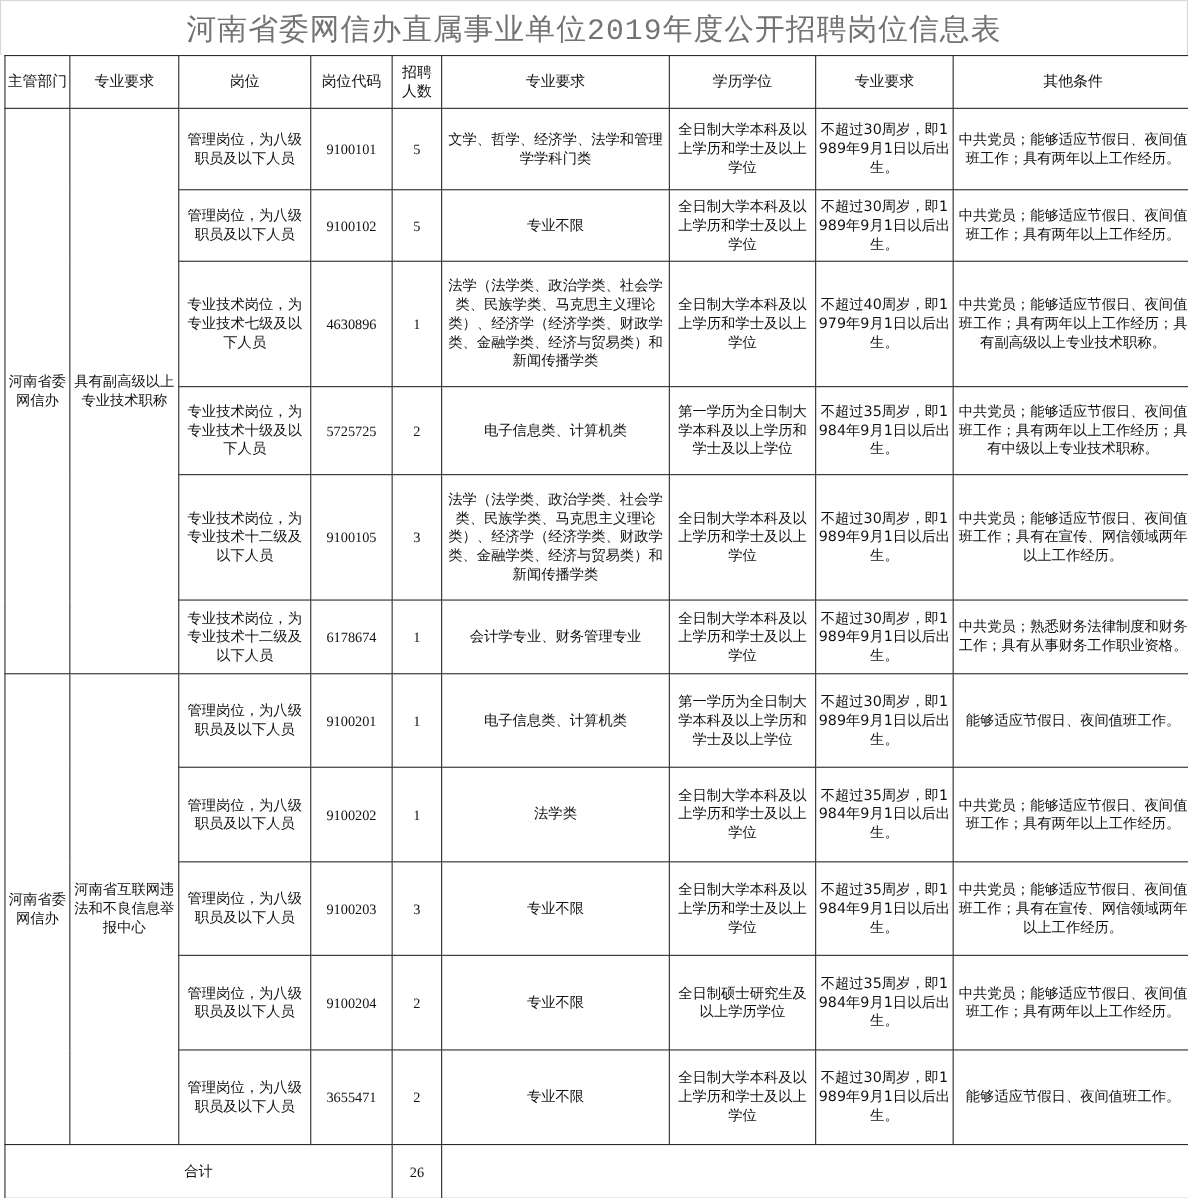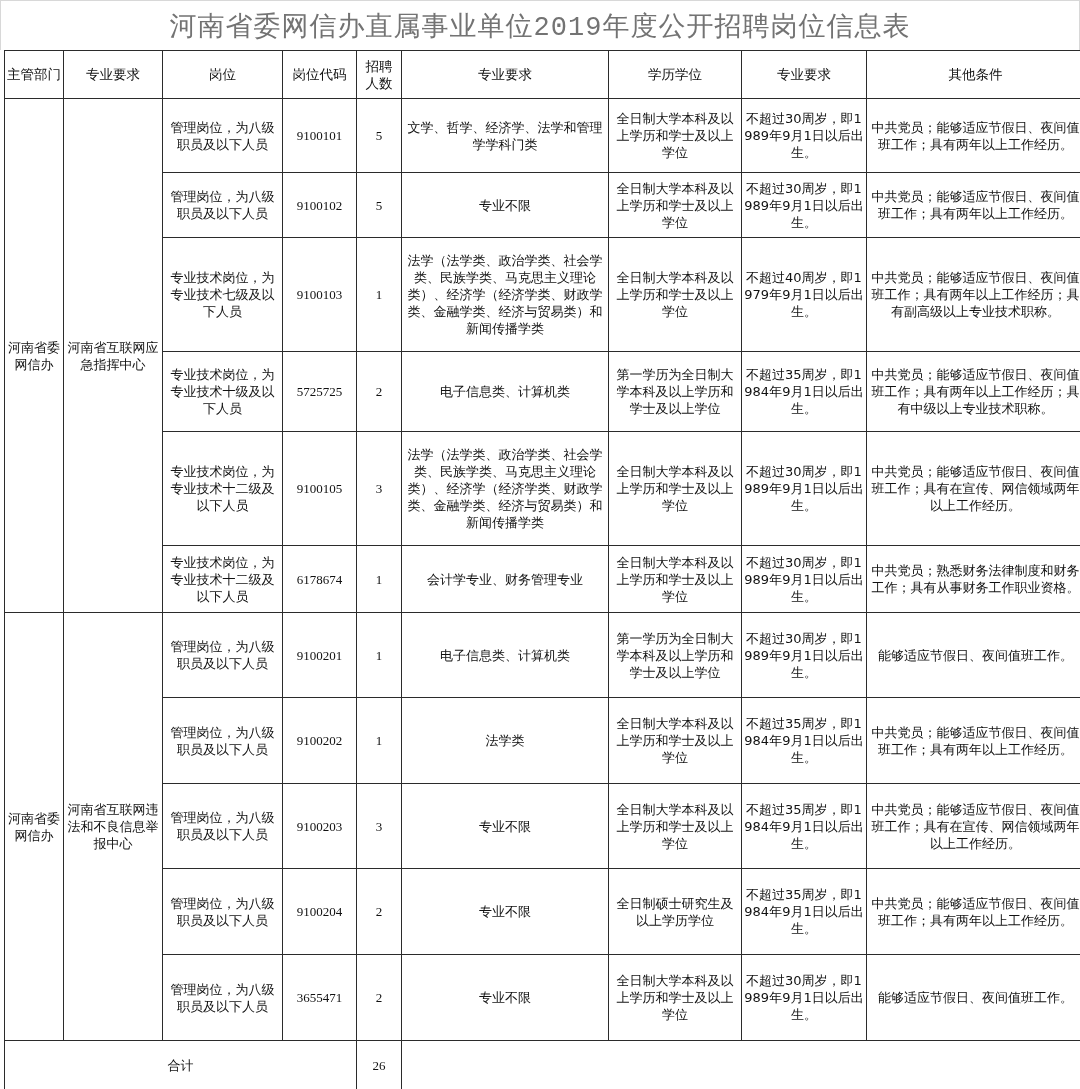--- a/index.html
+++ b/index.html
@@ -55,41 +55,41 @@
         <th>专业要求</th>
         <th>学历学位</th>
         <th>专业要求</th>
         <th>其他条件</th>
       </tr>
     </thead>
     <tbody>
 
       <tr style="height:74px">
         <td rowspan="6" class="merged">河南省委网信办</td>
-        <td rowspan="6" class="merged org">河南省互联网应急指挥中心</td>
+        <td rowspan="6" class="merged org">具有副高级以上专业技术职称</td>
         <td>管理岗位，为八级职员及以下人员</td>
         <td class="code">9100101</td>
         <td class="num">5</td>
         <td>文学、哲学、经济学、法学和管理学学科门类</td>
         <td>全日制大学本科及以上学历和学士及以上学位</td>
         <td>不超过30周岁，即1989年9月1日以后出生。</td>
         <td class="left">中共党员；能够适应节假日、夜间值班工作；具有两年以上工作经历。</td>
       </tr>
       <tr style="height:65px">
         <td>管理岗位，为八级职员及以下人员</td>
         <td class="code">9100102</td>
         <td class="num">5</td>
         <td>专业不限</td>
         <td>全日制大学本科及以上学历和学士及以上学位</td>
         <td>不超过30周岁，即1989年9月1日以后出生。</td>
         <td class="left">中共党员；能够适应节假日、夜间值班工作；具有两年以上工作经历。</td>
       </tr>
       <tr style="height:114px">
         <td>专业技术岗位，为专业技术七级及以下人员</td>
-        <td class="code">9100103</td>
+        <td class="code">4630896</td>
         <td class="num">1</td>
         <td class="left">法学（法学类、政治学类、社会学类、民族学类、马克思主义理论类）、经济学（经济学类、财政学类、金融学类、经济与贸易类）和新闻传播学类</td>
         <td>全日制大学本科及以上学历和学士及以上学位</td>
         <td>不超过40周岁，即1979年9月1日以后出生。</td>
         <td class="left">中共党员；能够适应节假日、夜间值班工作；具有两年以上工作经历；具有副高级以上专业技术职称。</td>
       </tr>
       <tr style="height:80px">
         <td>专业技术岗位，为专业技术十级及以下人员</td>
         <td class="code">5725725</td>
         <td class="num">2</td>

